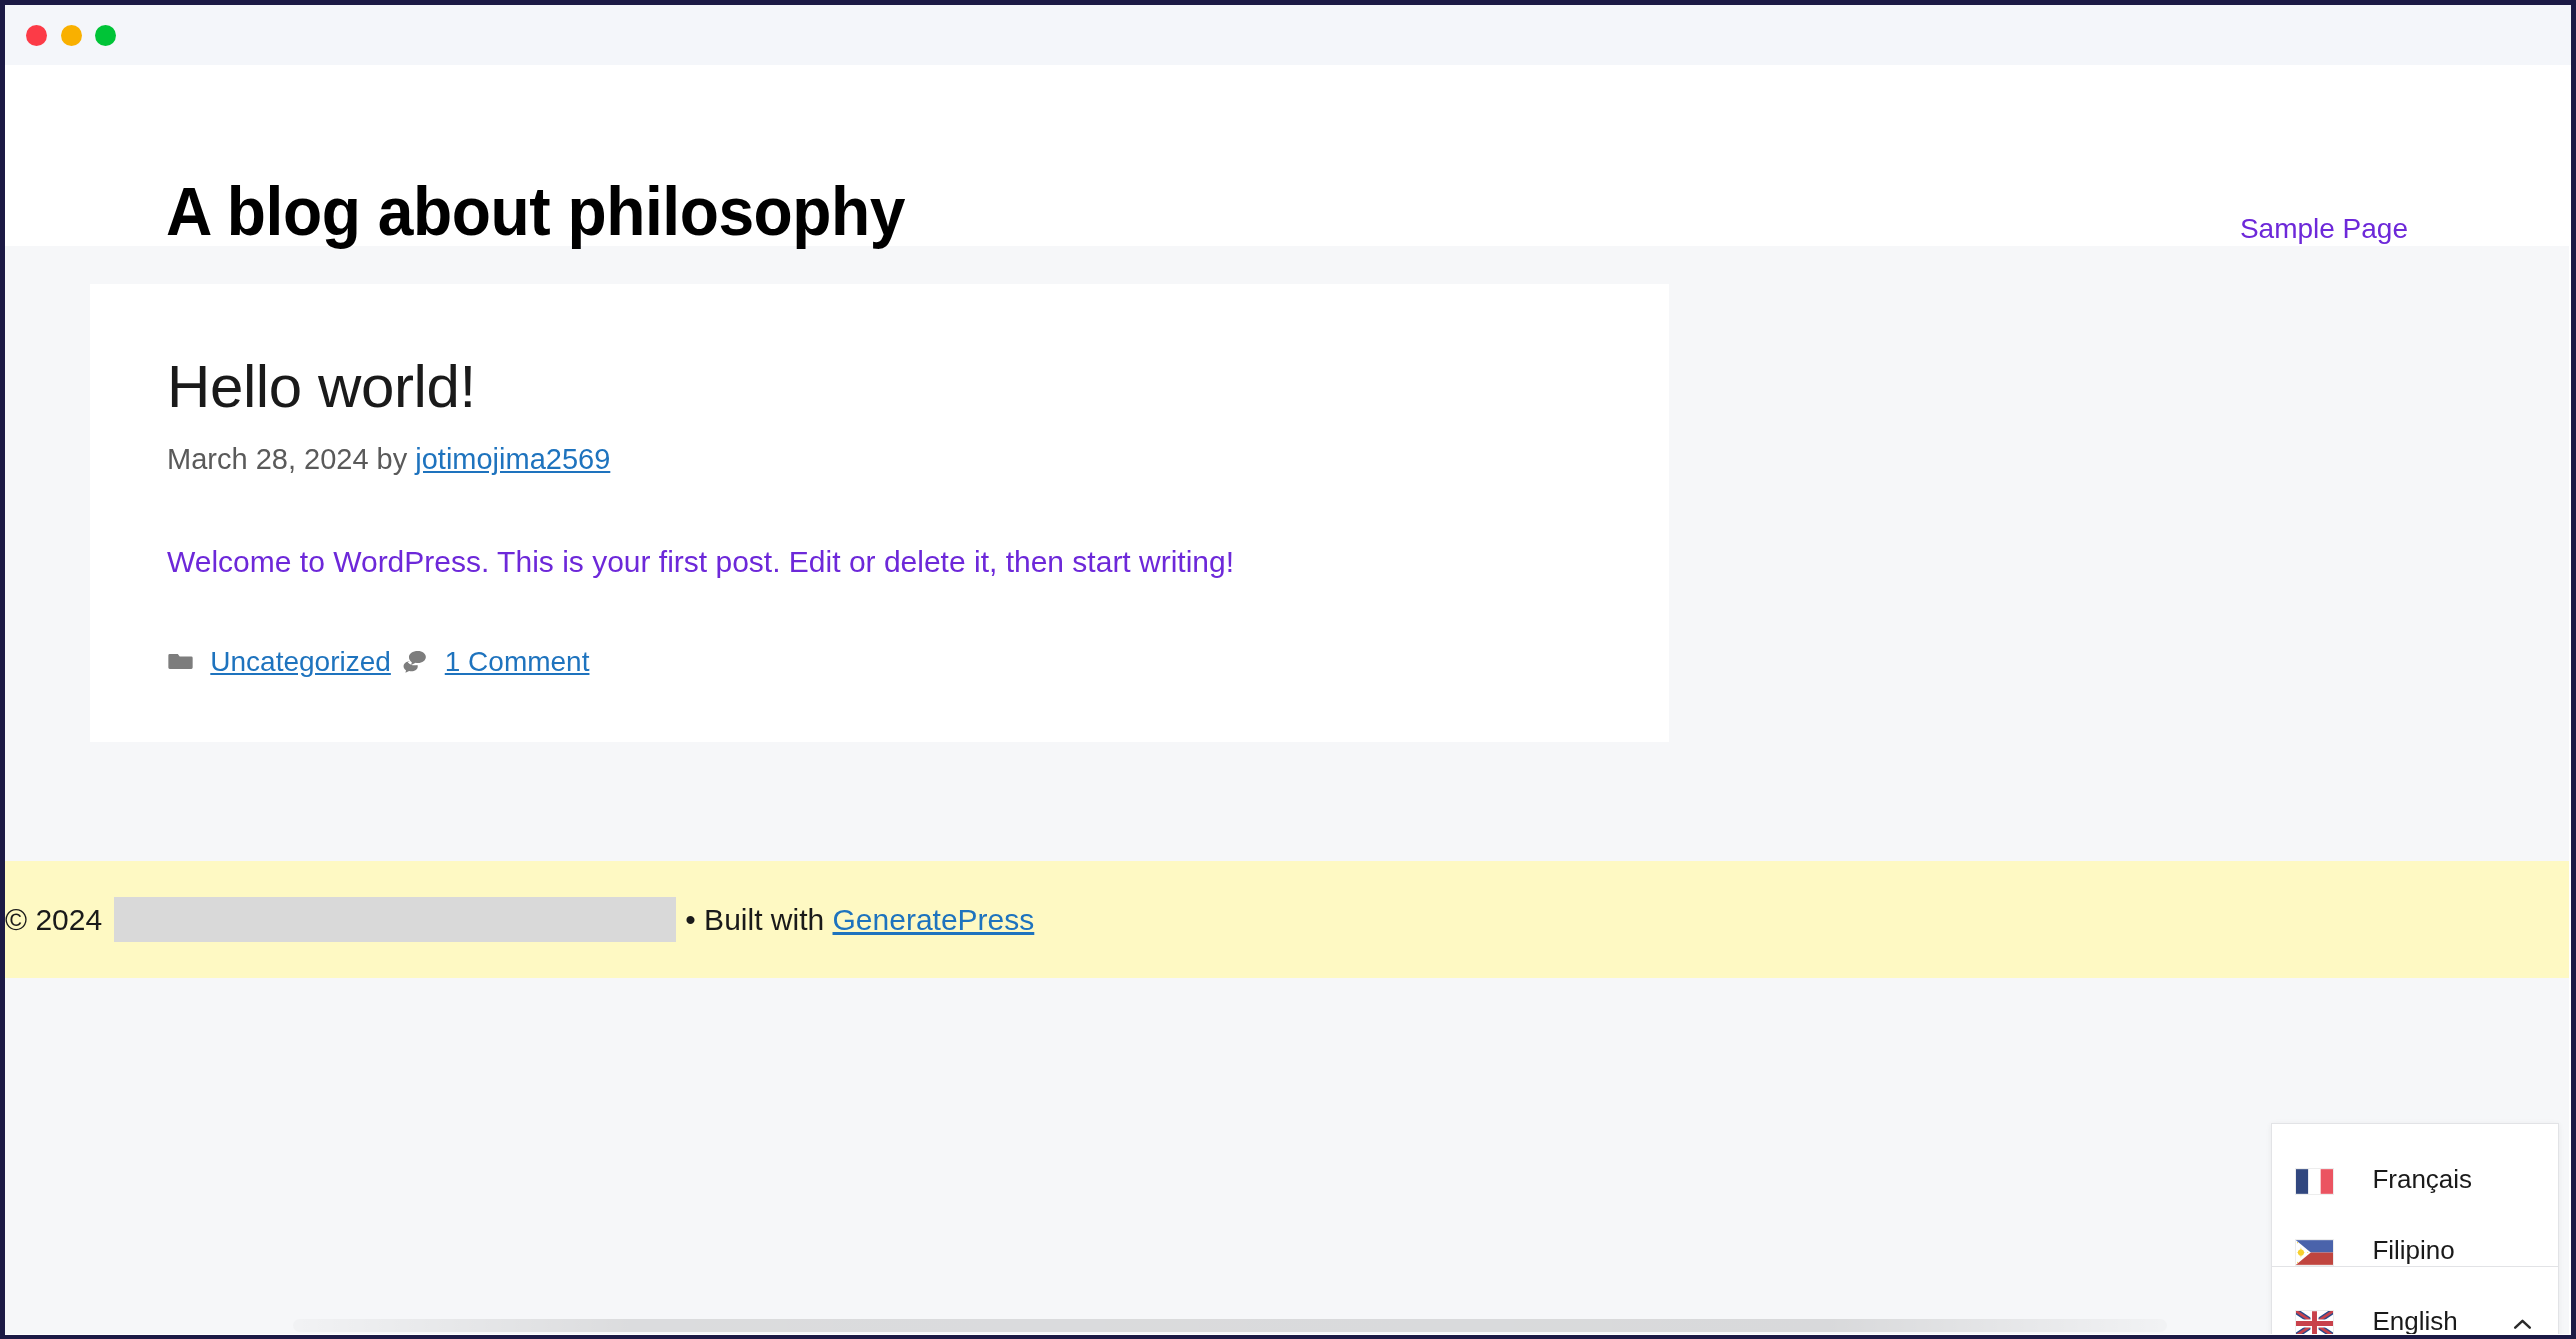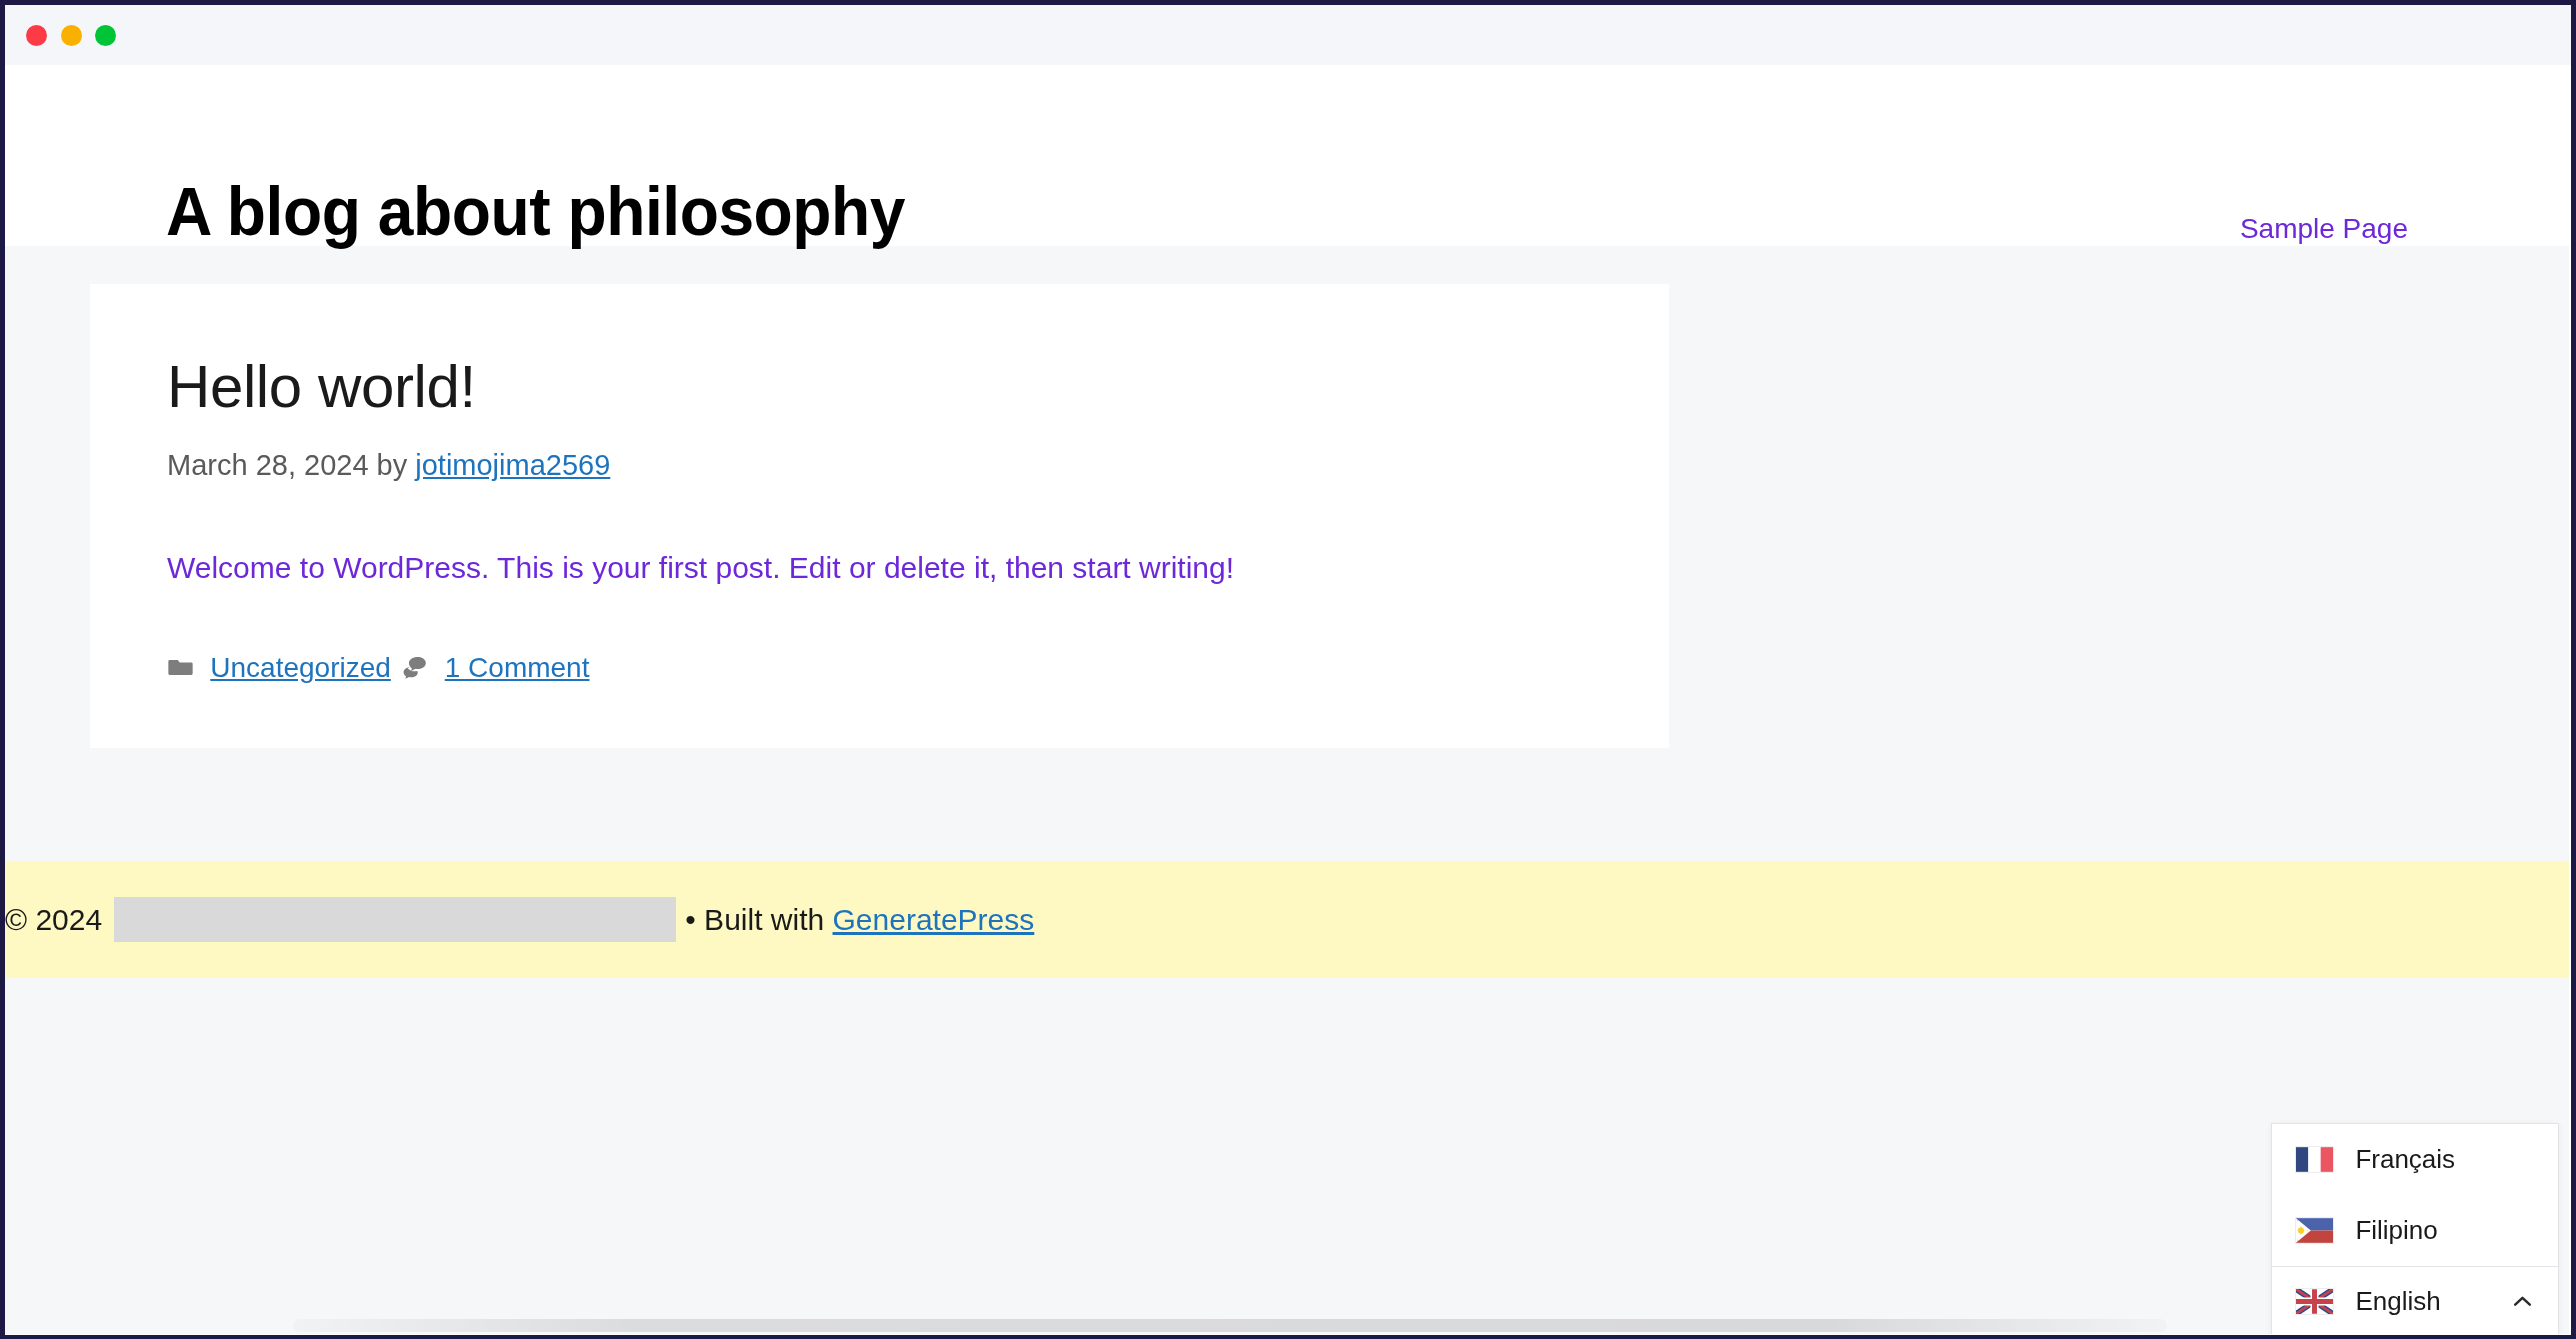--- a/index.html
+++ b/index.html
@@ -105,21 +105,21 @@
 
   #post-title {
     font-size: 60px;
     font-weight: 400;
     color: #1a1a1a;
     line-height: 1.12;
     letter-spacing: -0.4px;
   }
 
   #post-meta {
-    margin-top: 27px;
+    margin-top: 21px;
     font-size: 29px;
     color: #5a5a5a;
     line-height: 1.3;
   }
 
   #post-meta a {
     color: #1e73be;
     text-decoration: underline;
   }
 
@@ -201,24 +201,24 @@
     bottom: -3.8px;
     width: 288px;
     background: #ffffff;
     border: 1px solid #e2e3e6;
     box-shadow: 0 1px 5.8px rgba(0,0,0,0.06);
     overflow: hidden;
   }
 
   .lang-item {
     display: flex;
-    align-items: center;
+    align-items: flex-end;
     height: 71px;
     padding: 0 23px;
-    gap: 21px;
+    gap: 38px;
     background: #ffffff;
     cursor: pointer;
   }
 
   .lang-item.current {
     border-top: 1px solid #e2e3e6;
     position: relative;
   }
 
   .lang-label {

